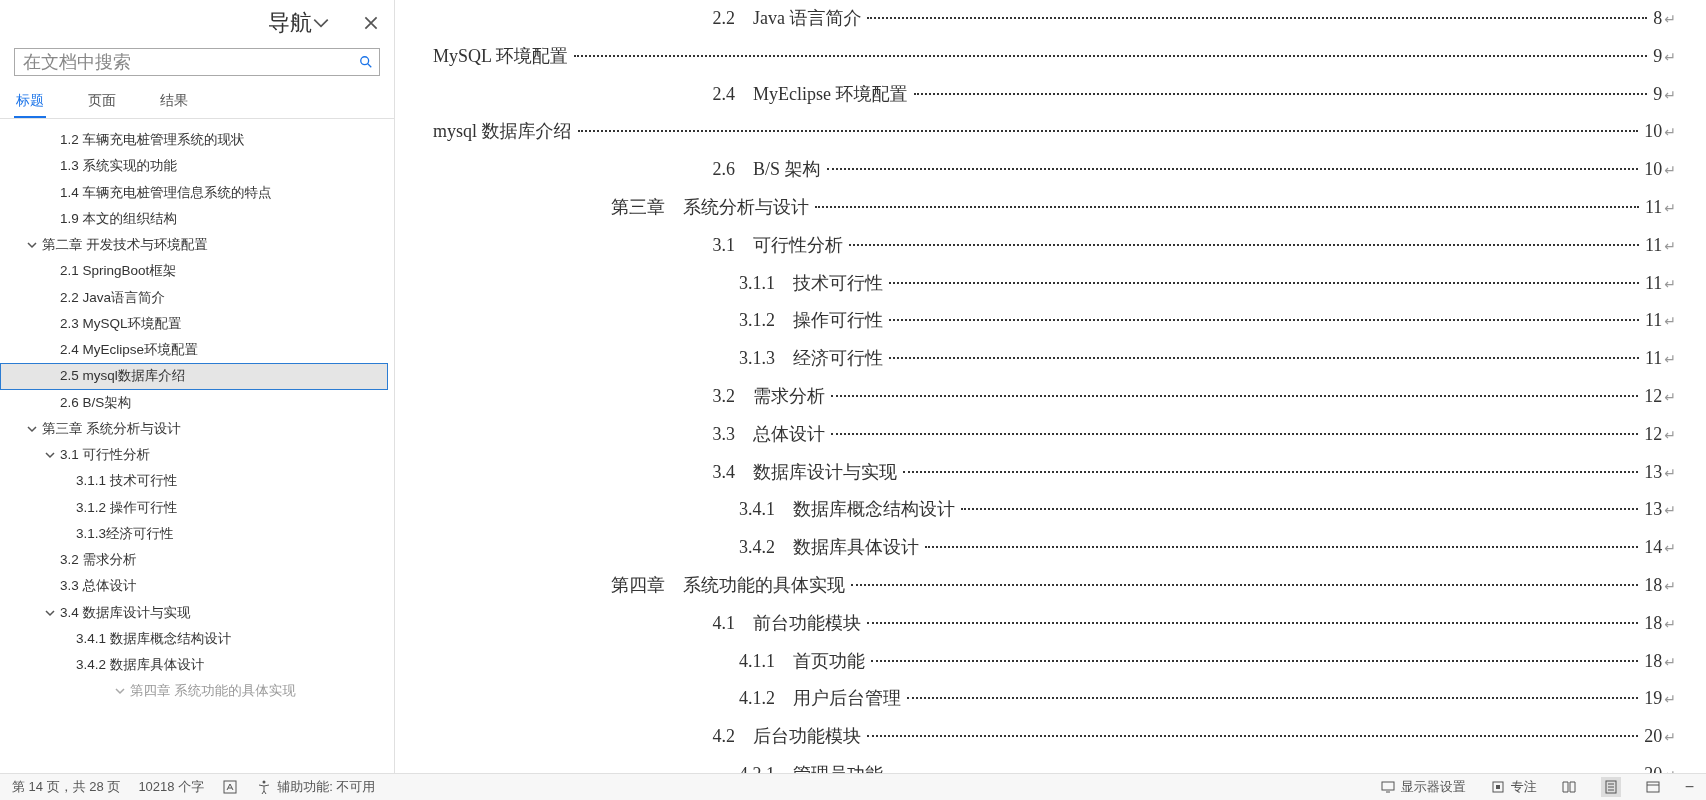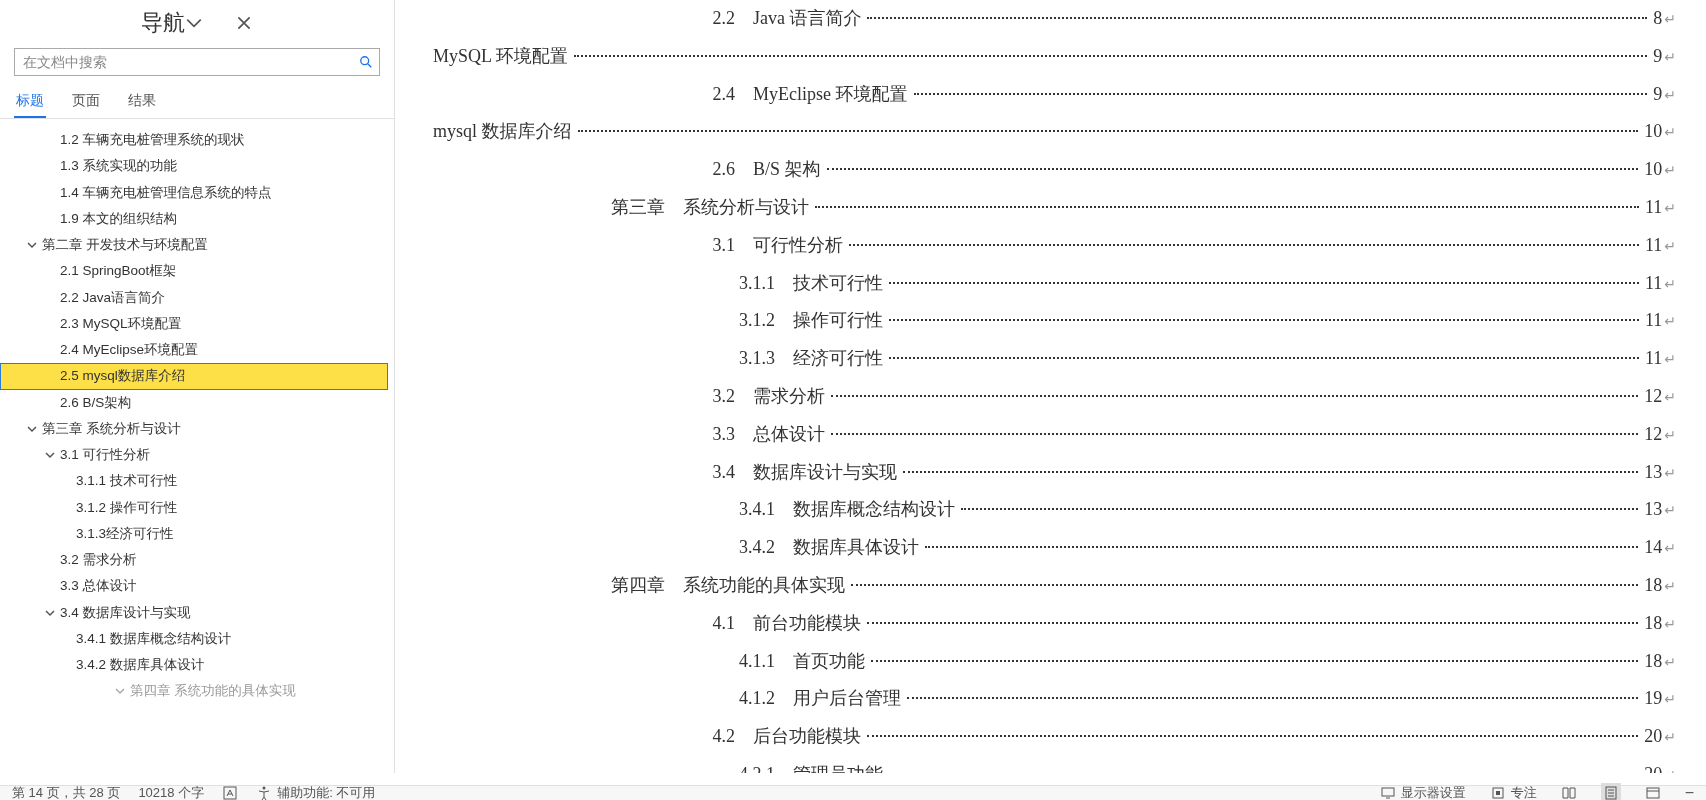--- a/index.html
+++ b/index.html
@@ -1,48 +1,48 @@
 <!DOCTYPE html>
 <html><head>
 <meta charset="utf-8">
 <style>
 *{box-sizing:border-box;margin:0;padding:0}
 body{font-family:"Microsoft YaHei","SimSun",sans-serif;font-size:13px;color:#333;background:#fff;width:1706px;height:800px;overflow:hidden;position:relative}
 .container{display:flex;height:773px}
 .nav-pane{width:395px;border-right:1px solid #e0e0e0;display:flex;flex-direction:column;background:#fff}
-.nav-header{display:flex;align-items:center;justify-content:center;padding:8px 14px 6px}
+.nav-header{display:flex;align-items:center;justify-content:flex-end;padding:8px 14px 6px}
 .nav-title{font-size:22px;font-weight:400;color:#333}
 .nav-hdr-icons{display:flex;gap:32px;align-items:center}
 .nav-hdr-icon{width:18px;height:18px;cursor:pointer;color:#555}
 .search-wrap{padding:4px 14px 10px}
 .search-box{display:flex;align-items:center;border:1px solid #aaa;height:28px;background:#fff}
-.search-input{flex:1;border:none;outline:none;padding:0 8px;font-size:14px;color:#737373;background:transparent}
+.search-input{flex:1;border:none;outline:none;padding:0 8px;font-size:18px;color:#737373;background:transparent}
 .search-input::placeholder{color:#888}
 .search-icon{width:26px;height:26px;display:flex;align-items:center;justify-content:center;color:#1a73e8;cursor:pointer}
-.nav-tabs{display:flex;gap:24px;padding:0 14px;border-bottom:1px solid #e0e0e0}
+.nav-tabs{display:flex;gap:40px;padding:0 14px;border-bottom:1px solid #e0e0e0}
 .nav-tab{padding:6px 2px;font-size:14px;color:#555;cursor:pointer;border-bottom:2px solid transparent}
 .nav-tab.active{color:#1a73e8;border-bottom-color:#1a73e8}
 .nav-tree{flex:1;overflow-y:auto;padding:8px 6px 8px 0;position:relative}
 .nav-tree::-webkit-scrollbar{width:14px}
 .nav-tree::-webkit-scrollbar-track{background:transparent}
 .nav-tree::-webkit-scrollbar-thumb{background:#777;border-radius:7px;border:3px solid #fff}
 .nav-tree::-webkit-scrollbar-button{height:14px}
 .tree-row{display:flex;align-items:center;padding:3px 4px;font-size:13.5px;color:#333;cursor:pointer;line-height:1.5}
-.tree-row.selected{background:#fde047;border:1px solid #2b7cd3;padding:2px 3px}
+.tree-row.selected{background:#e5e5e5;border:1px solid #2b7cd3;padding:2px 3px}
 .tree-toggle{width:16px;height:16px;display:inline-flex;align-items:center;justify-content:center;margin-right:2px;color:#555}
 .tree-spacer{display:inline-block}
 .doc-area{flex:1;background:#fff;padding:0 0 0 20px;overflow:hidden;position:relative}
 .doc-page{background:#fff;height:100%;overflow-y:auto;font-family:"SimSun",serif}
 .toc-row{display:flex;align-items:baseline;font-size:18px;line-height:2.1;padding-right:30px}
 .toc-num{white-space:nowrap;text-align:right;display:inline-block}
 .toc-txt{white-space:nowrap;margin-left:18px}
 .toc-dots{flex:1;border-bottom:2px dotted #333;margin:0 6px;position:relative;top:-5px}
 .toc-pg{white-space:nowrap}
 .ret{color:#999;font-size:14px;margin-left:2px}
-.statusbar{position:absolute;bottom:0;left:0;right:0;height:15px;background:#f7f7f7;border-top:1px solid #e0e0e0;display:flex;align-items:center;padding:0 12px;font-size:13px;color:#555}
+.statusbar{position:absolute;bottom:0;left:0;right:0;height:27px;background:#f7f7f7;border-top:1px solid #e0e0e0;display:flex;align-items:center;padding:0 12px;font-size:13px;color:#555}
 .sb-left{display:flex;align-items:center;gap:18px}
 .sb-right{margin-left:auto;display:flex;align-items:center;gap:24px}
 .sb-item{display:flex;align-items:center;gap:5px;cursor:pointer}
 .sb-icon{width:16px;height:16px;color:#555}
 </style>
 </head>
 <body>
 
 <div class="container">
  <aside class="nav-pane">

